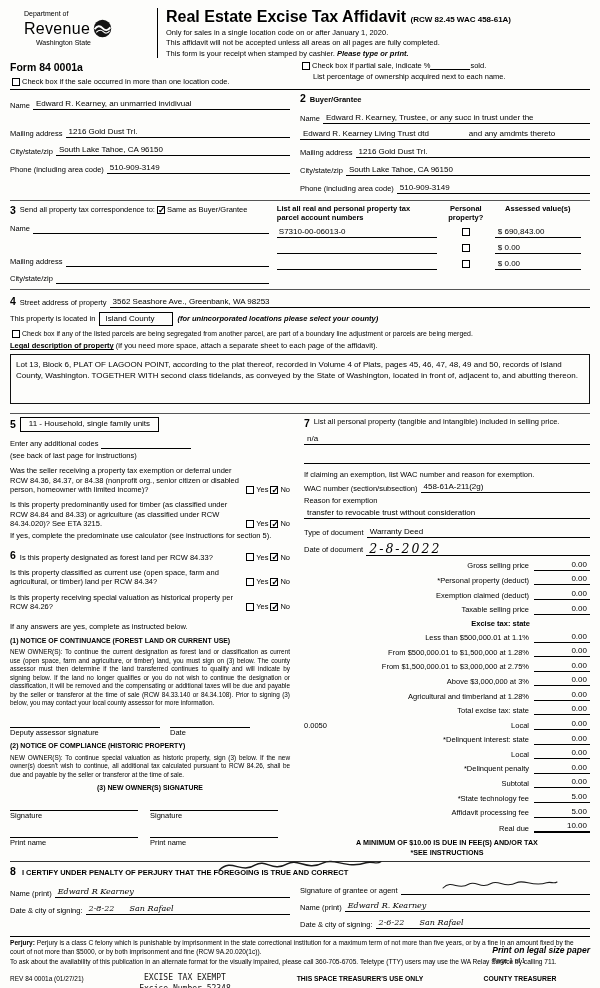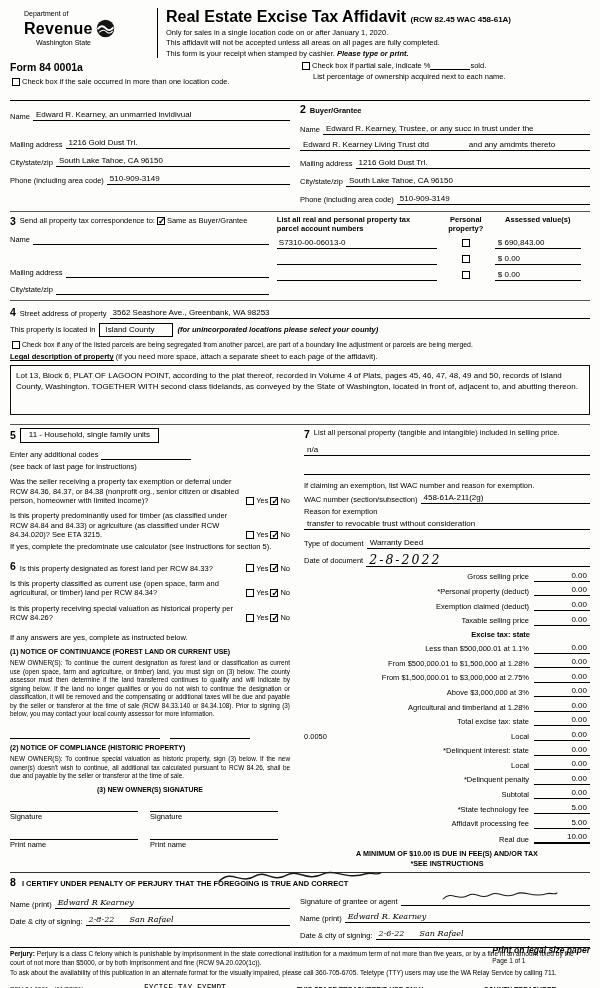--- a/index.html
+++ b/index.html
@@ -16,28 +16,28 @@
   .w40{width:40px}
   .secnum{font-weight:bold;font-size:10.5px;margin-right:4px}
   .fline{display:flex;align-items:flex-end;margin-top:7px}
   .fline .lbl{white-space:nowrap;margin-right:3px}
   .fline .val{flex:1;border-bottom:1px solid #000;min-height:10px;padding:0 3px;font-size:8px}
   
   .hdr{display:flex;padding-bottom:2px}
   .logo-col{width:148px;border-right:1.5px solid #000;padding:2px 6px 0 14px}
   .dept1{font-size:7px}
   .dept-row{display:flex;align-items:center;gap:3px}
-  .dept2{font-size:16px;font-weight:bold;letter-spacing:.3px}
+  .dept2{font-size:16px;font-weight:normal;letter-spacing:.3px}
   .logo{width:19px;height:19px}
   .dept3{font-size:7px;margin-left:12px}
   .title-col{flex:1;padding:1px 0 0 8px}
   .main-title{font-size:16px;font-weight:bold;line-height:1.05;margin-bottom:2px}
   .rcw{font-size:8px;font-weight:bold}
   .note{font-size:7.5px;margin-top:1px}
-  .hdr2{display:flex;padding:1px 0 14px;border-bottom:1.5px solid #000}
+  .hdr2{display:flex;padding:1px 0 3px;border-bottom:1.5px solid #000}
   .hdr2 > div{width:50%}
   .form-no{font-size:10.5px;font-weight:bold;margin:0 0 3px}
   .cbline{display:flex;align-items:center}
   .pct-note{margin-left:13px;margin-top:2px}
   
   .s12{padding:2px 0 6px;border-bottom:1px solid #555}
   .half{width:50%;padding-right:10px}
   .gap10{height:10px}
   
   .s3{padding:3px 0 5px;border-bottom:1px solid #555}
@@ -319,20 +319,24 @@
       <div style="margin-top:11px">If any answers are yes, complete as instructed below.</div>
 
       <div class="ntitle">(1) NOTICE OF CONTINUANCE (FOREST LAND OR CURRENT USE)</div>
       <div class="para">NEW OWNER(S): To continue the current designation as forest land or classification as current use (open space, farm and agriculture, or timber) land, you must sign on (3) below. The county assessor must then determine if the land transferred continues to qualify and will indicate by signing below. If the land no longer qualifies or you do not wish to continue the designation or classification, it will be removed and the compensating or additional taxes will be due and payable by the seller or transferor at the time of sale (RCW 84.33.140 or 84.34.108). Prior to signing (3) below, you may contact your local county assessor for more information.</div>
 
 
       <div class="fline" style="margin-top:10px">
         <span class="val" style="max-width:150px"></span>
         <span class="val" style="max-width:80px;margin-left:10px"></span>
         </div>
+      <div class="row">
+          <span style="width:160px">Deputy assessor signature</span>
+        <span>Date</span>
+        </div>
 
       <div class="ntitle">(2) NOTICE OF COMPLIANCE (HISTORIC PROPERTY)</div>
       <div class="para">NEW OWNER(S): To continue special valuation as historic property, sign (3) below. If the new owner(s) doesn't wish to continue, all additional tax calculated pursuant to RCW 84.26, shall be due and payable by the seller or transferor at the time of sale.</div>
 
       <div class="ntitle center">(3) NEW OWNER(S) SIGNATURE</div>
       <div class="sigpair">
         <div class="sighalf">
             <div class="sigrule"></div>
           <div>Signature</div>
           </div>

